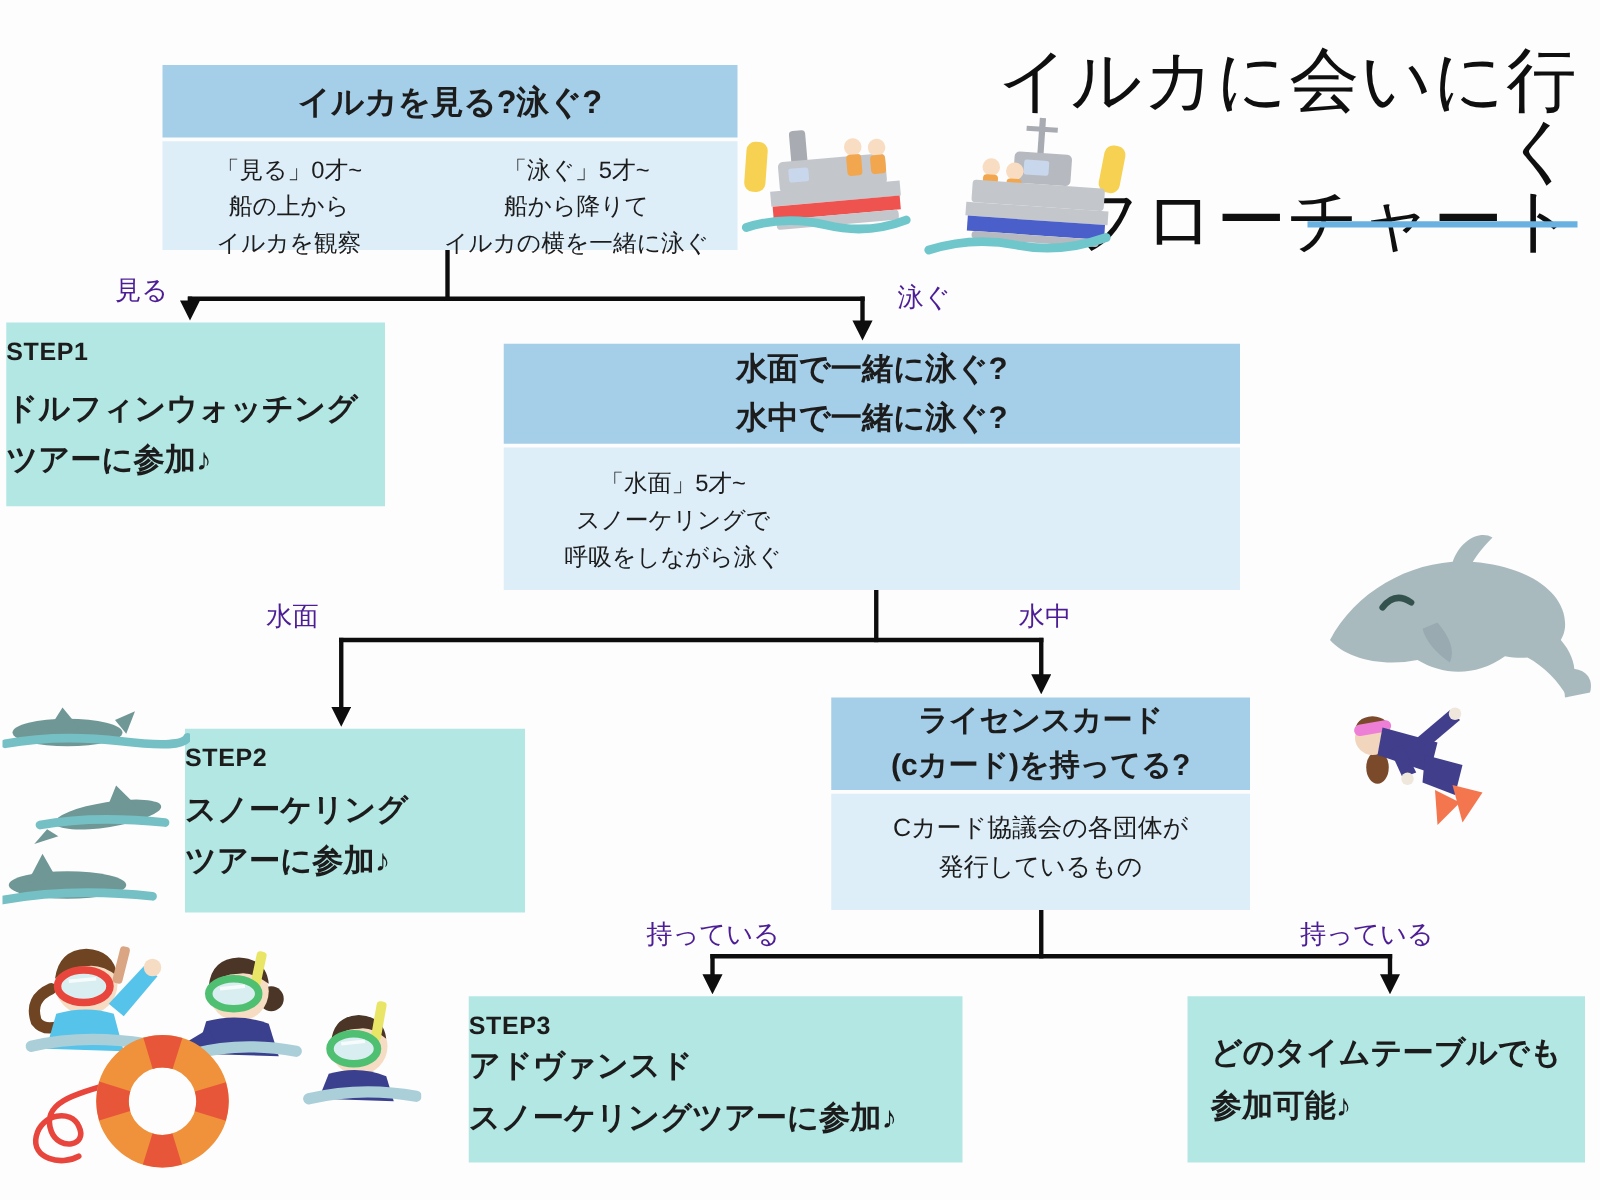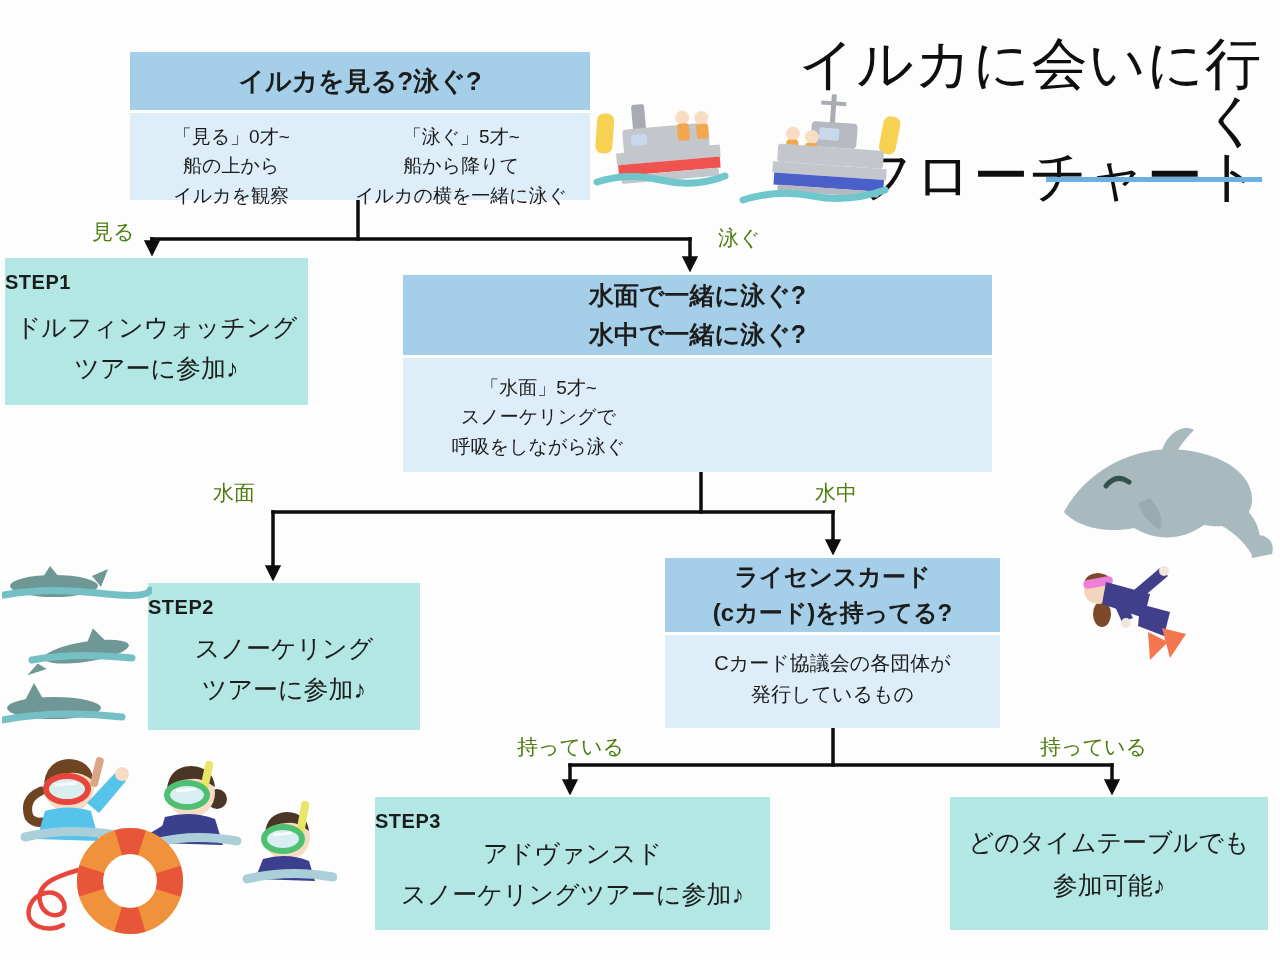--- a/index.html
+++ b/index.html
@@ -29,32 +29,32 @@
   .q2{left:403px;top:275px;width:589px}
   .q2 .qhead{height:80px;font-size:25px;line-height:1.55}
   .q2 .qbody{height:114px;margin-top:3px;font-size:19px;padding-top:15px}
   .q2 .col-l{width:46%}.q2 .col-r{width:54%}
   .q3{left:665px;top:558px;width:335px}
   .q3 .qhead{height:74px;font-size:24px;line-height:1.5}
   .q3 .qbody{height:93px;margin-top:3px;font-size:20px;padding-top:13px;justify-content:center}
   
   .step{background:var(--result-box-bg,#b2e7e3);box-sizing:border-box;padding:13px 0}
   .step-label{font-weight:700;font-size:20px;letter-spacing:.5px}
-  .step-text{font-weight:400;font-size:25px;text-align:center;white-space:pre-line;line-height:1.62}
+  .step-text{font-weight:700;font-size:25px;white-space:pre-line;line-height:1.62}
   .step1{left:5px;top:258px;width:303px;height:147px}
   .step1 .step-text{margin-top:13px}
   .step2{left:148px;top:583px;width:272px;height:147px}
   .step2 .step-text{margin-top:9px}
   .step3{left:375px;top:797px;width:395px;height:133px}
   .step3 .step-text{margin-top:0}
   .result{left:950px;top:797px;width:318px;height:133px;background:var(--result-box-bg,#b2e7e3);
           display:flex;align-items:center;justify-content:center}
   .result .step-text{line-height:1.7}
   
-  .branch-label{position:absolute;font-size:21px;color:#4d7c0f}
+  .branch-label{position:absolute;font-size:21px;color:#4c1d95}
   .lbl-watch{left:92px;top:218px}
   .lbl-swim{left:718px;top:224px}
   .lbl-surface{left:213px;top:479px}
   .lbl-under{left:815px;top:479px}
   .lbl-no{left:517px;top:733px}
   .lbl-yes{left:1040px;top:733px}
   
   .connectors{left:0;top:0;pointer-events:none}
   .connectors path{stroke:var(--connector-line,#0d0d0d);stroke-width:3.5px;fill:none;stroke-linecap:square}
   

